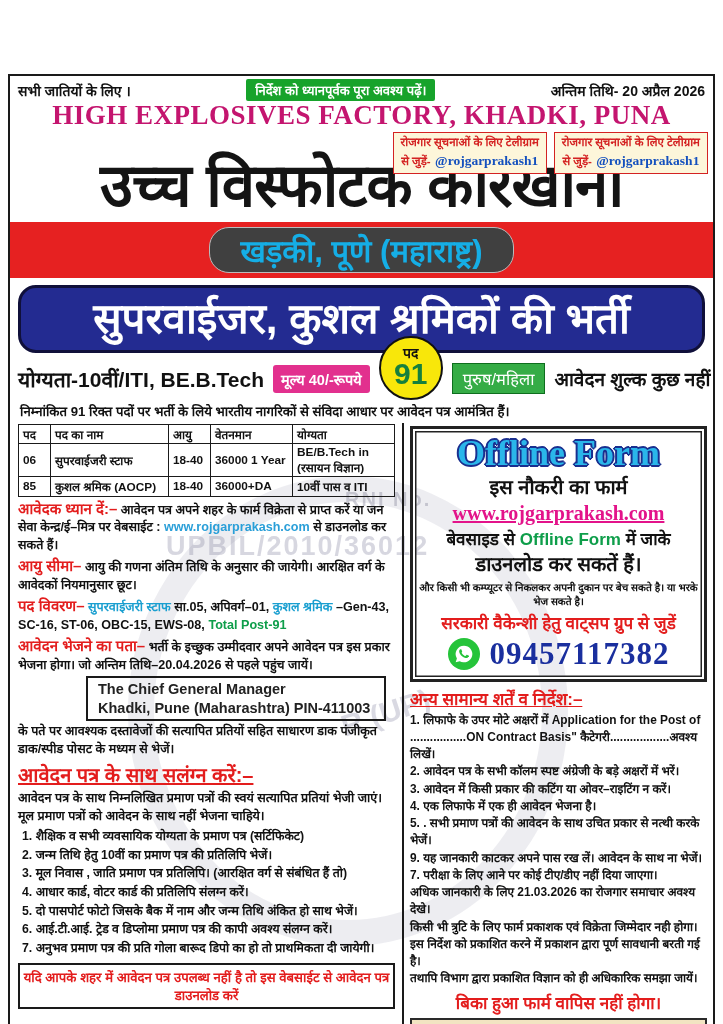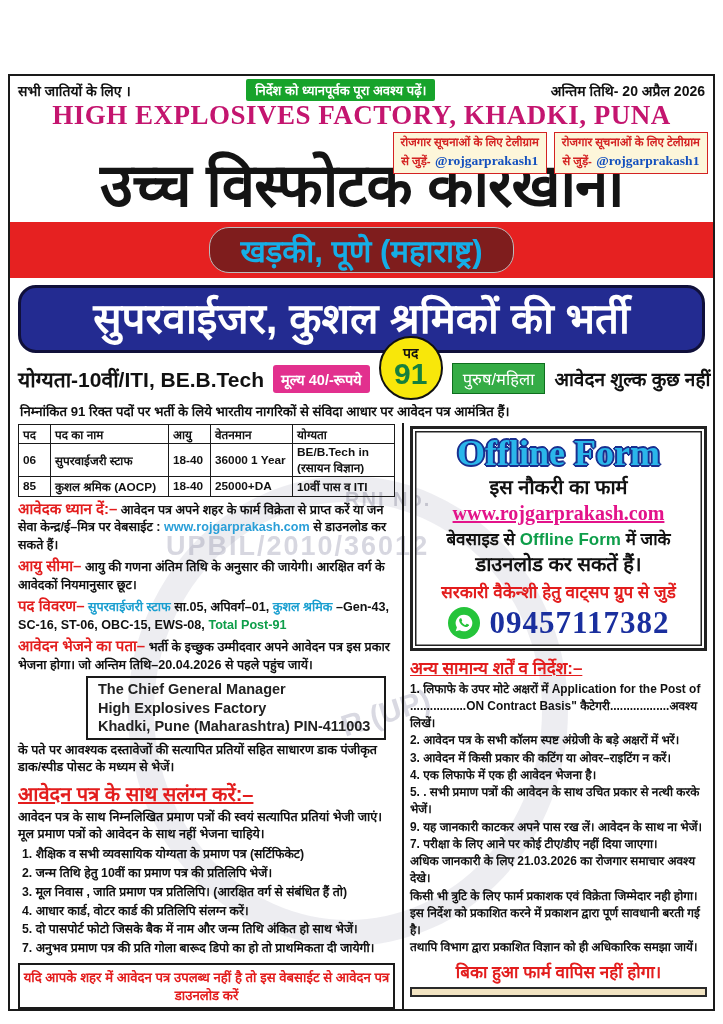--- a/index.html
+++ b/index.html
@@ -20,21 +20,21 @@
   .head-wrap { position:relative; }
   .tg-row { position:absolute; right:5px; top:30px; display:flex; gap:7px; z-index:3; }
   .tg-box { border:1.5px solid #d42222; background:#fdf6da; padding:2px 7px; text-align:center; line-height:1.3; }
   .tg-note { color:#d42222; font-weight:700; font-size:11.5px; display:block; }
   .tg-join { color:#d42222; font-weight:700; font-size:11.5px; }
   .tg-handle { color:#1450be; font-weight:800; font-size:13.5px; font-family:"Liberation Serif", serif; }
 
   .main-title { text-align:center; font-size:60px; font-weight:900; color:#141414; line-height:1.0; padding:26px 2px 6px; letter-spacing:-1px; }
 
   .loc-strip { background:#e62121; padding:5px 0; display:flex; justify-content:center; }
-  .loc-pill { background:#7f1d1d; border:1px solid #bbb; border-radius:20px; padding:1px 30px; color:#15aee6; font-size:31px; font-weight:800; }
+  .loc-pill { background:#404040; border:1px solid #bbb; border-radius:20px; padding:1px 30px; color:#15aee6; font-size:31px; font-weight:800; }
 
   .banner { margin:7px 8px 2px; background:#232b91; border:3px solid #10103a; border-radius:18px; color:#fff; text-align:center; font-size:42px; font-weight:800; padding:8px 14px; line-height:1.1; }
 
   .qual-row { display:flex; align-items:center; gap:9px; padding:3px 8px 0; }
   .qual-text { font-size:21px; font-weight:800; color:#111; white-space:nowrap; }
   .price-badge { background:#e2308e; color:#fff; font-size:14.5px; font-weight:700; padding:4px 8px; border-radius:3px; white-space:nowrap; }
   .post-circle { width:64px; height:64px; min-width:64px; background:#f8e70a; border:2.5px solid #111; border-radius:50%; display:flex; flex-direction:column; align-items:center; justify-content:center; margin-top:-22px; line-height:0.95; }
   .post-label { font-size:14px; font-weight:800; color:#111; }
   .post-count { font-size:30px; font-weight:900; color:#15803d; }
   .gender-badge { background:#35ac46; border:1px solid #0e6e1e; color:#fff; font-size:16.5px; font-weight:400; padding:3px 10px; white-space:nowrap; }
@@ -150,21 +150,21 @@
             <td>06</td>
             <td>सुपरवाईजरी स्टाफ</td>
             <td>18-40</td>
             <td>36000 1 Year</td>
             <td>BE/B.Tech in (रसायन विज्ञान)</td>
           </tr>
           <tr>
             <td>85</td>
             <td>कुशल श्रमिक (AOCP)</td>
             <td>18-40</td>
-            <td>25000+DA</td>
+            <td>36000+DA</td>
             <td>10वीं पास व ITI</td>
           </tr>
         </tbody>
           </table>
 
         <div class="para">
           <span class="h-red">आवेदक ध्यान दें:–</span>
           <span>आवेदन पत्र अपने शहर के फार्म विक्रेता से प्राप्त करें या जन सेवा केन्द्र/ई–मित्र पर वेबसाईट :</span>
           <span class="link-blue">www.rojgarprakash.com</span>
           <span>से डाउनलोड कर सकते हैं।</span>
@@ -184,53 +184,54 @@
           <span class="total-green">Total Post-91</span>
         </div>
 
         <div class="para">
           <span class="h-red">आवेदन भेजने का पता–</span>
           <span>भर्ती के इच्छुक उम्मीदवार अपने आवेदन पत्र इस प्रकार भेजना होगा। जो अन्तिम तिथि–20.04.2026 से पहले पहुंच जायें।</span>
         </div>
 
         <div class="addr-box">
           <div>The Chief General Manager</div>
-          <div>High Explosives Factory</div>
           <div>Khadki, Pune (Maharashtra) PIN-411003</div>
         </div>
 
         <div class="para">के पते पर आवश्यक दस्तावेजों की सत्यापित प्रतियों सहित साधारण डाक पंजीकृत डाक/स्पीड पोसट के मध्यम से भेजें।</div>
 
         <div class="attach-head">आवेदन पत्र के साथ सलंग्न करें:–</div>
         <div class="para">आवेदन पत्र के साथ निम्नलिखित प्रमाण पत्रों की स्वयं सत्यापित प्रतियां भेजी जाएं। मूल प्रमाण पत्रों को आवेदन के साथ नहीं भेजना चाहिये।</div>
 
         <div>
           <div class="attach-item">1.   शैक्षिक व सभी व्यवसायिक योग्यता के प्रमाण पत्र (सर्टिफिकेट)</div>
           <div class="attach-item">2.   जन्म तिथि हेतु 10वीं का प्रमाण पत्र की प्रतिलिपि भेजें।</div>
           <div class="attach-item">3.   मूल निवास , जाति प्रमाण पत्र प्रतिलिपि। (आरक्षित वर्ग से संबंधित हैं तो)</div>
           <div class="attach-item">4.   आधार कार्ड, वोटर कार्ड की प्रतिलिपि संलग्न करें।</div>
           <div class="attach-item">5.   दो पासपोर्ट फोटो जिसके बैक में नाम और जन्म तिथि अंकित हो साथ भेजें।</div>
+          <div class="attach-item">6.   आई.टी.आई. ट्रेड व  डिप्लोमा प्रमाण पत्र की कापी अवश्य संलग्न करें।</div>
           <div class="attach-item">7.   अनुभव प्रमाण पत्र की प्रति गोला बारूद डिपो का हो तो प्राथमिकता दी जायेगी।</div>
         </div>
 
         <div class="dl-note">यदि आपके शहर में आवेदन पत्र उपलब्ध नहीं है तो इस वेबसाईट से आवेदन पत्र डाउनलोड करें</div>
 
       </div>
 
       <div class="col-right">
         <div class="offline-box">
           <div class="offline-title">Offline Form</div>
           <div class="offline-sub">इस नौकरी का फार्म</div>
           <span class="offline-site">www.rojgarprakash.com</span>
           <div class="offline-line1">
             <span>बेवसाइड से</span>
             <span class="green-bold">Offline Form</span>
             <span>में जाके</span>
           </div>
           <div class="offline-line2">डाउनलोड कर सकतें हैं।</div>
+          <div class="offline-small">और किसी भी कम्प्यूटर से निकलकर अपनी दुकान पर बेच सकते है। या भरके भेज सकते है।</div>
           <div class="wa-line">सरकारी वैकेन्शी हेतु वाट्सप ग्रुप से जुडें</div>
           <div class="wa-row">
             <span class="wa-icon">
               <svg width="20" height="20" viewBox="0 0 24 24">
                   <path fill="#fff" d="M12 2a10 10 0 0 0-8.5 15.3L2 22l4.9-1.4A10 10 0 1 0 12 2zm5 13.6c-.2.6-1.2 1.2-1.7 1.2-.5.1-1 .2-3.3-.7-2.8-1.1-4.6-4-4.7-4.2-.1-.2-1.1-1.5-1.1-2.9s.7-2 1-2.3c.2-.3.5-.3.7-.3h.5c.2 0 .4 0 .6.5s.8 1.9.8 2c.1.1.1.3 0 .5l-.4.6c-.2.2-.3.4-.1.7.2.3.8 1.3 1.7 2.1 1.2 1 2.1 1.4 2.4 1.5.3.1.5.1.6-.1.2-.2.7-.8.9-1.1.2-.3.4-.2.6-.1l1.9.9c.3.1.5.2.5.3.1.1.1.8-.1 1.4z"></path>
                 </svg>
             </span>
             <span class="wa-number">09457117382</span>
           </div>
         </div>

